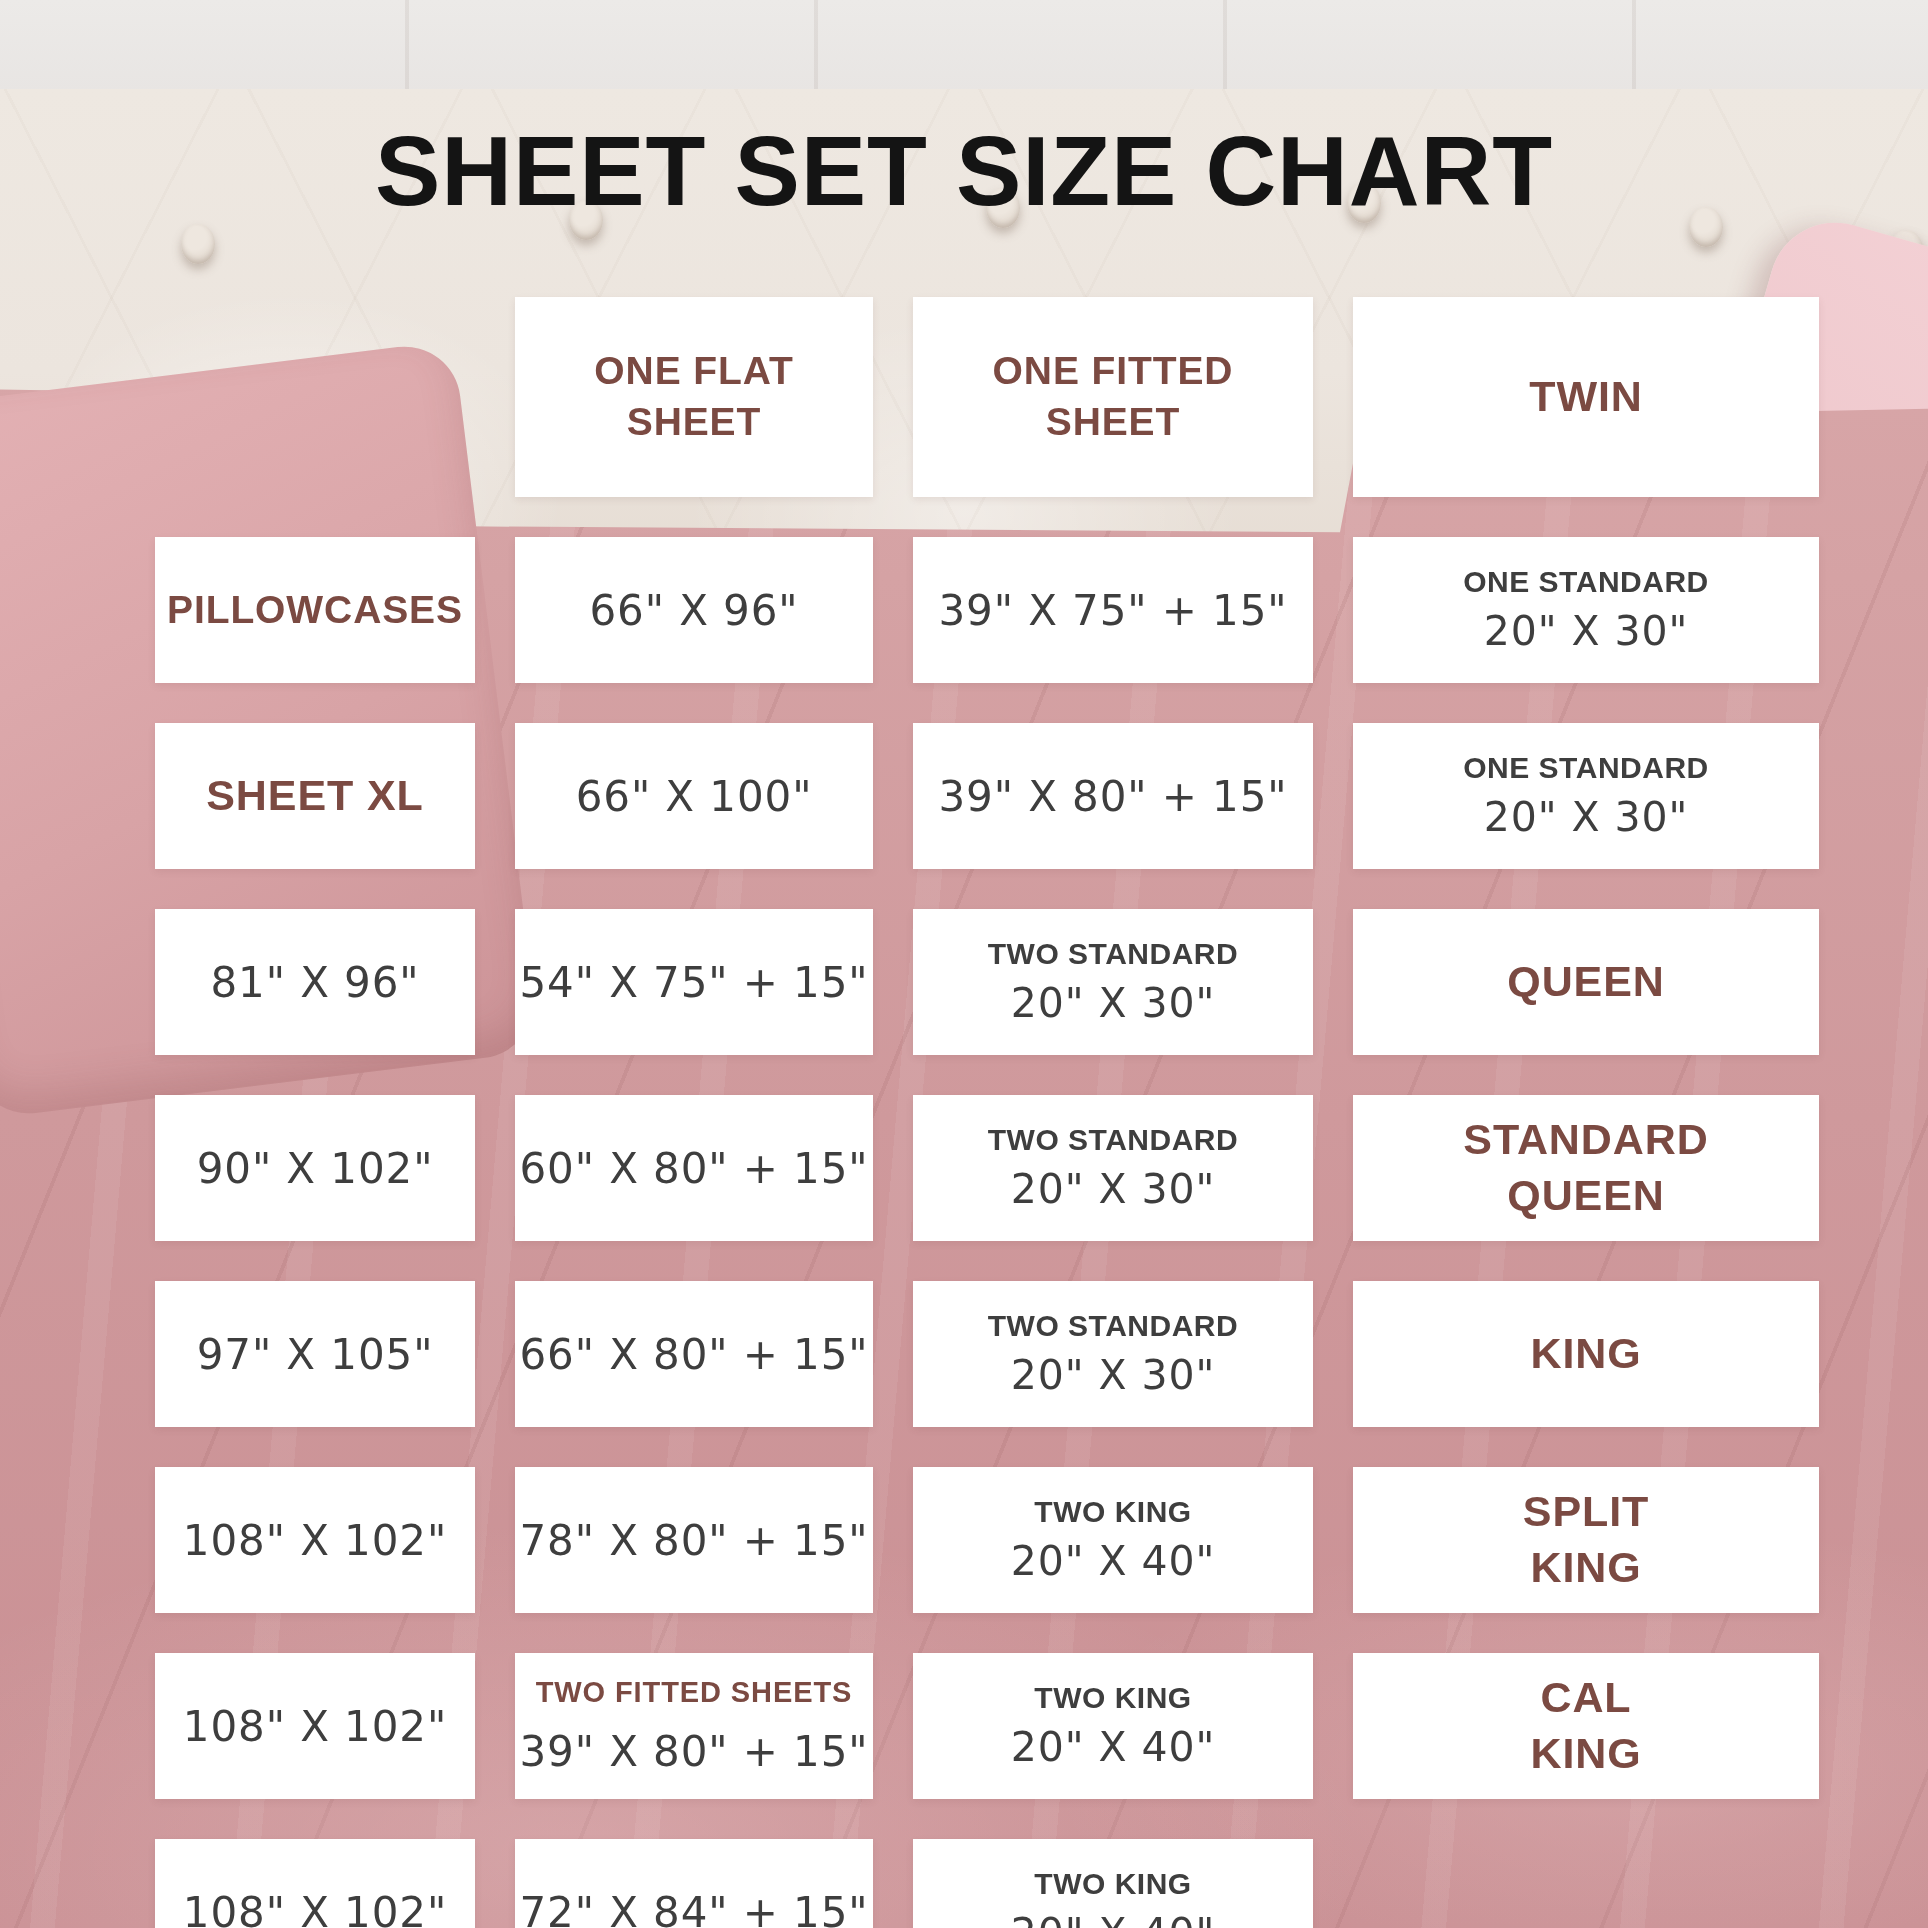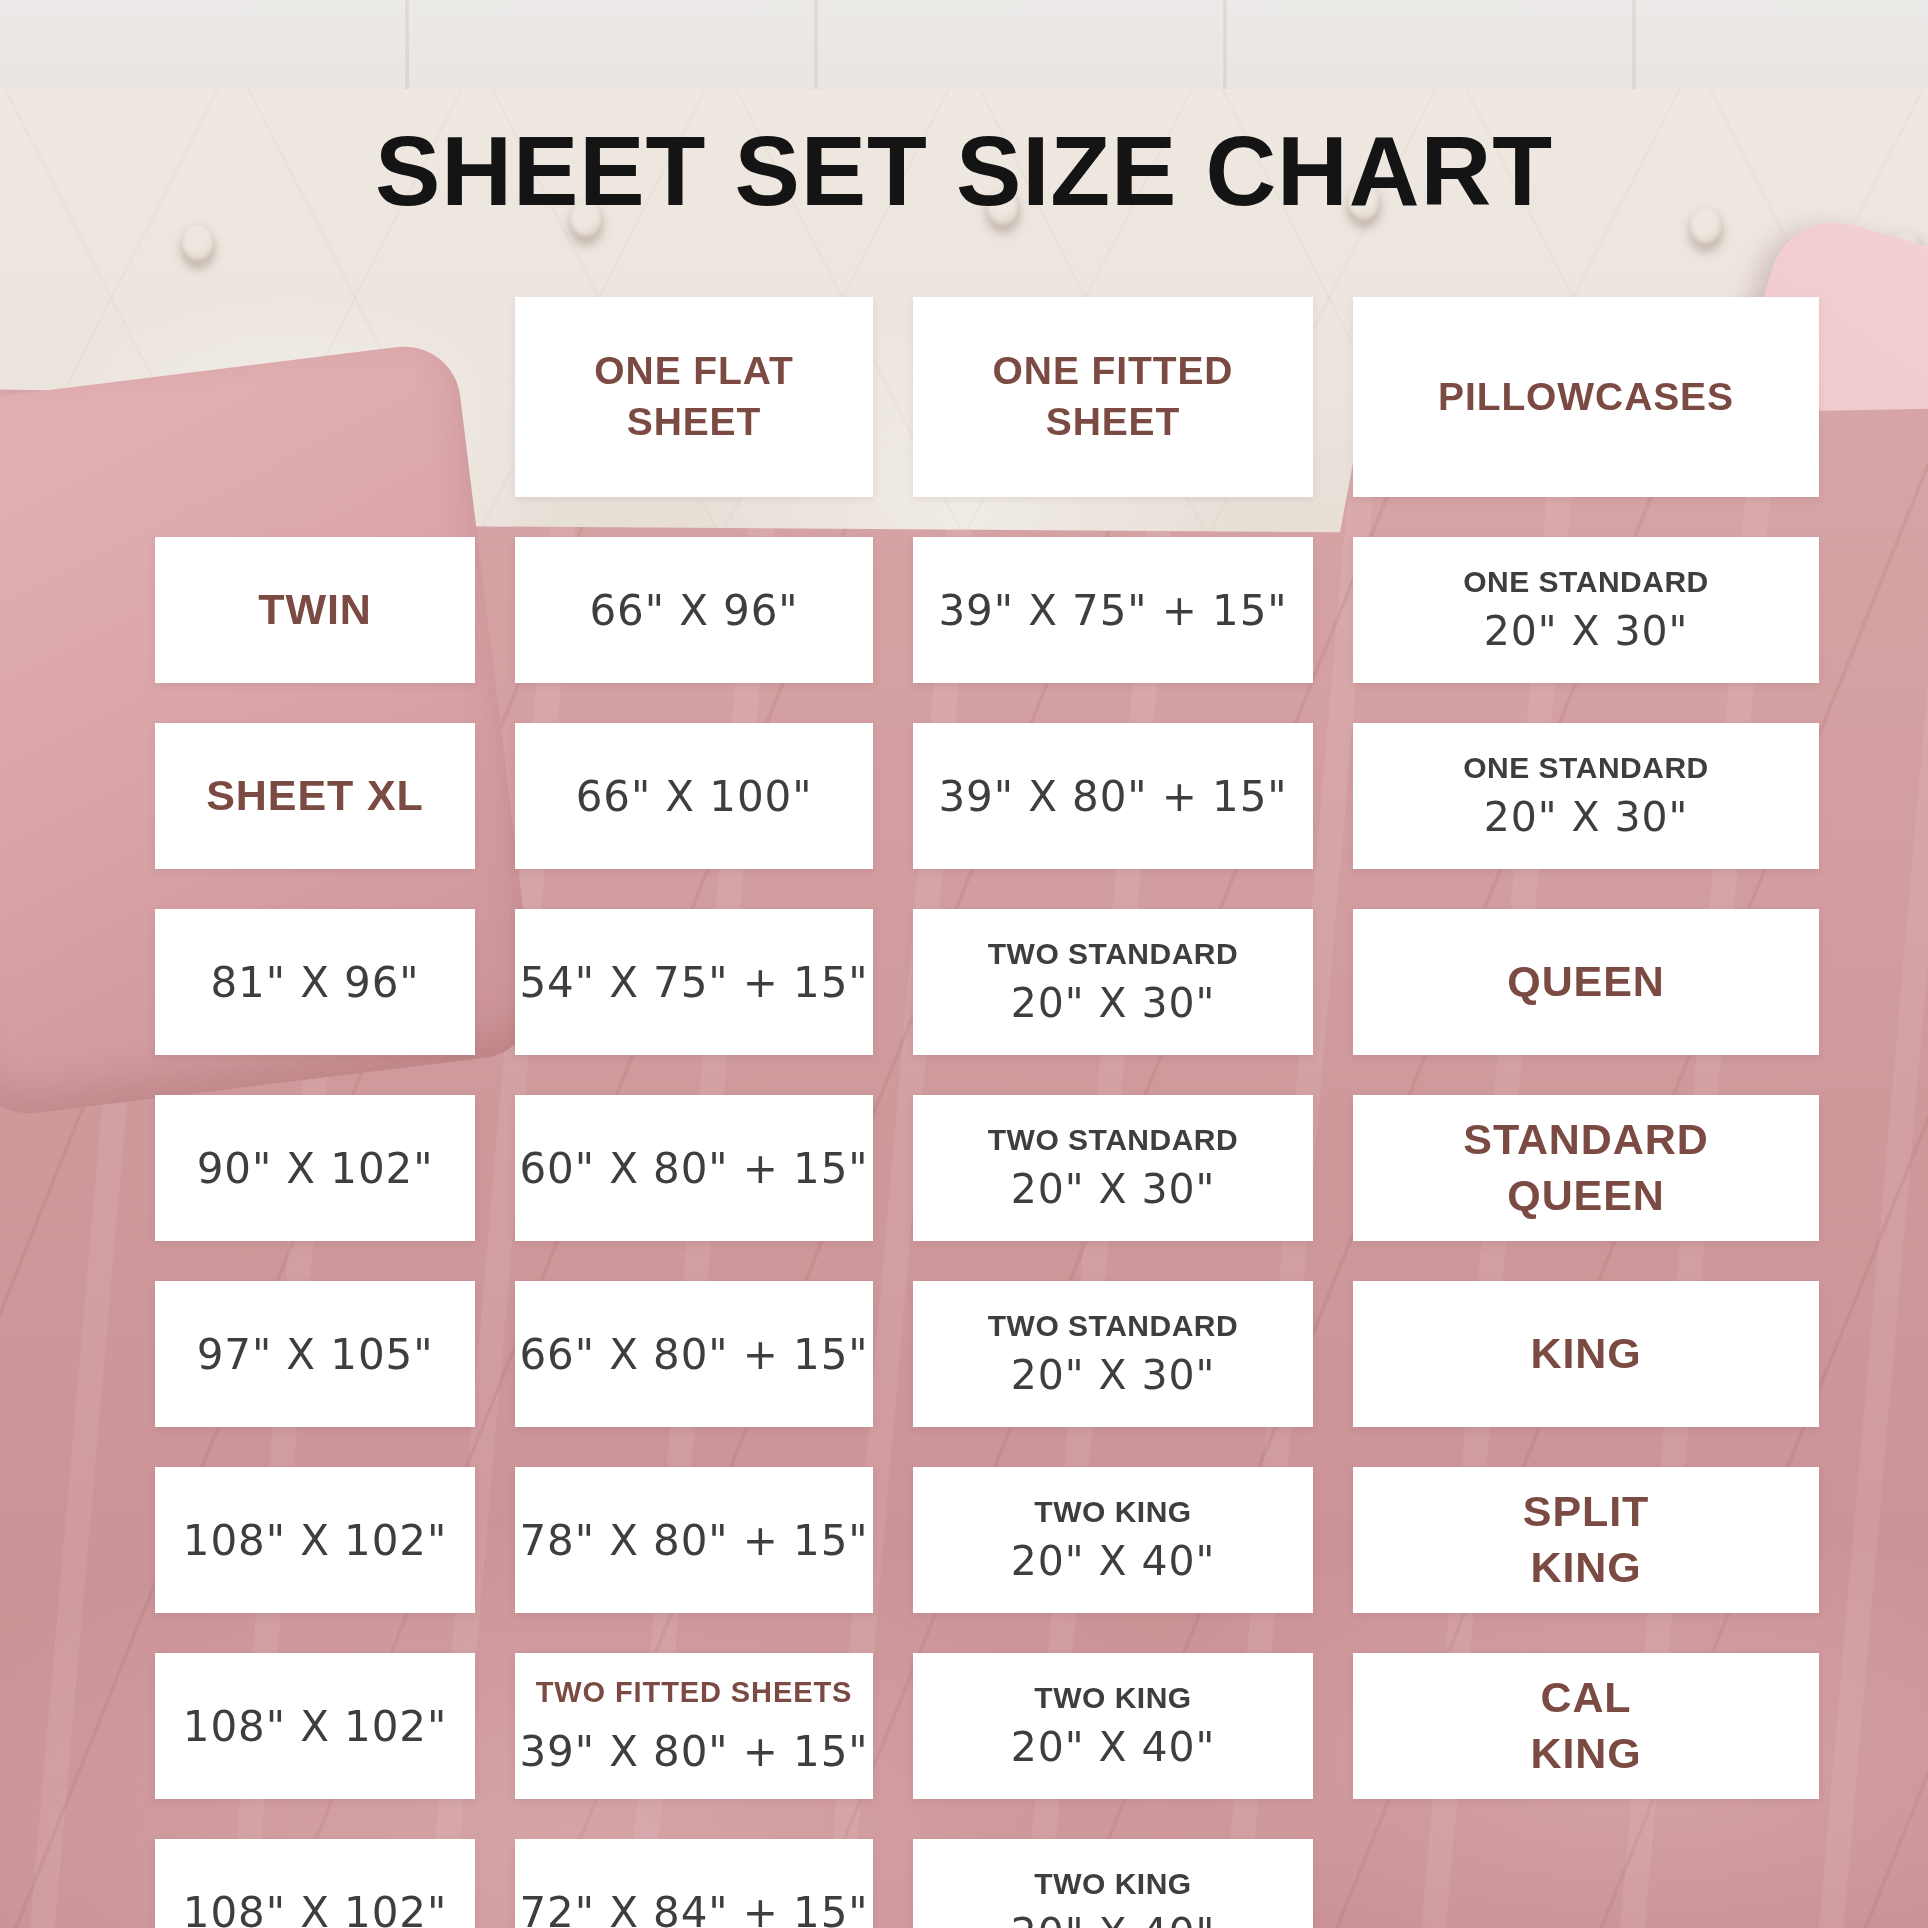--- a/index.html
+++ b/index.html
@@ -82,26 +82,26 @@
     <div class="cell spacer"></div>
     <div class="cell">
       <span class="head">ONE FLAT
 SHEET</span>
     </div>
     <div class="cell">
       <span class="head">ONE FITTED
 SHEET</span>
     </div>
     <div class="cell">
+      <span class="size-label">TWIN</span>
+      </div>
+
+    <div class="cell">
       <span class="head">PILLOWCASES</span>
     </div>
-
-    <div class="cell">
-      <span class="size-label">TWIN</span>
-      </div>
     <div class="cell">
       <span class="value">66" X 96"</span>
       </div>
     <div class="cell">
 
       <span class="value">39" X 75" + 15"</span>
       </div>
     <div class="cell">
       <span class="pillow-1">ONE STANDARD</span>
       <span class="pillow-2">20" X 30"</span>

